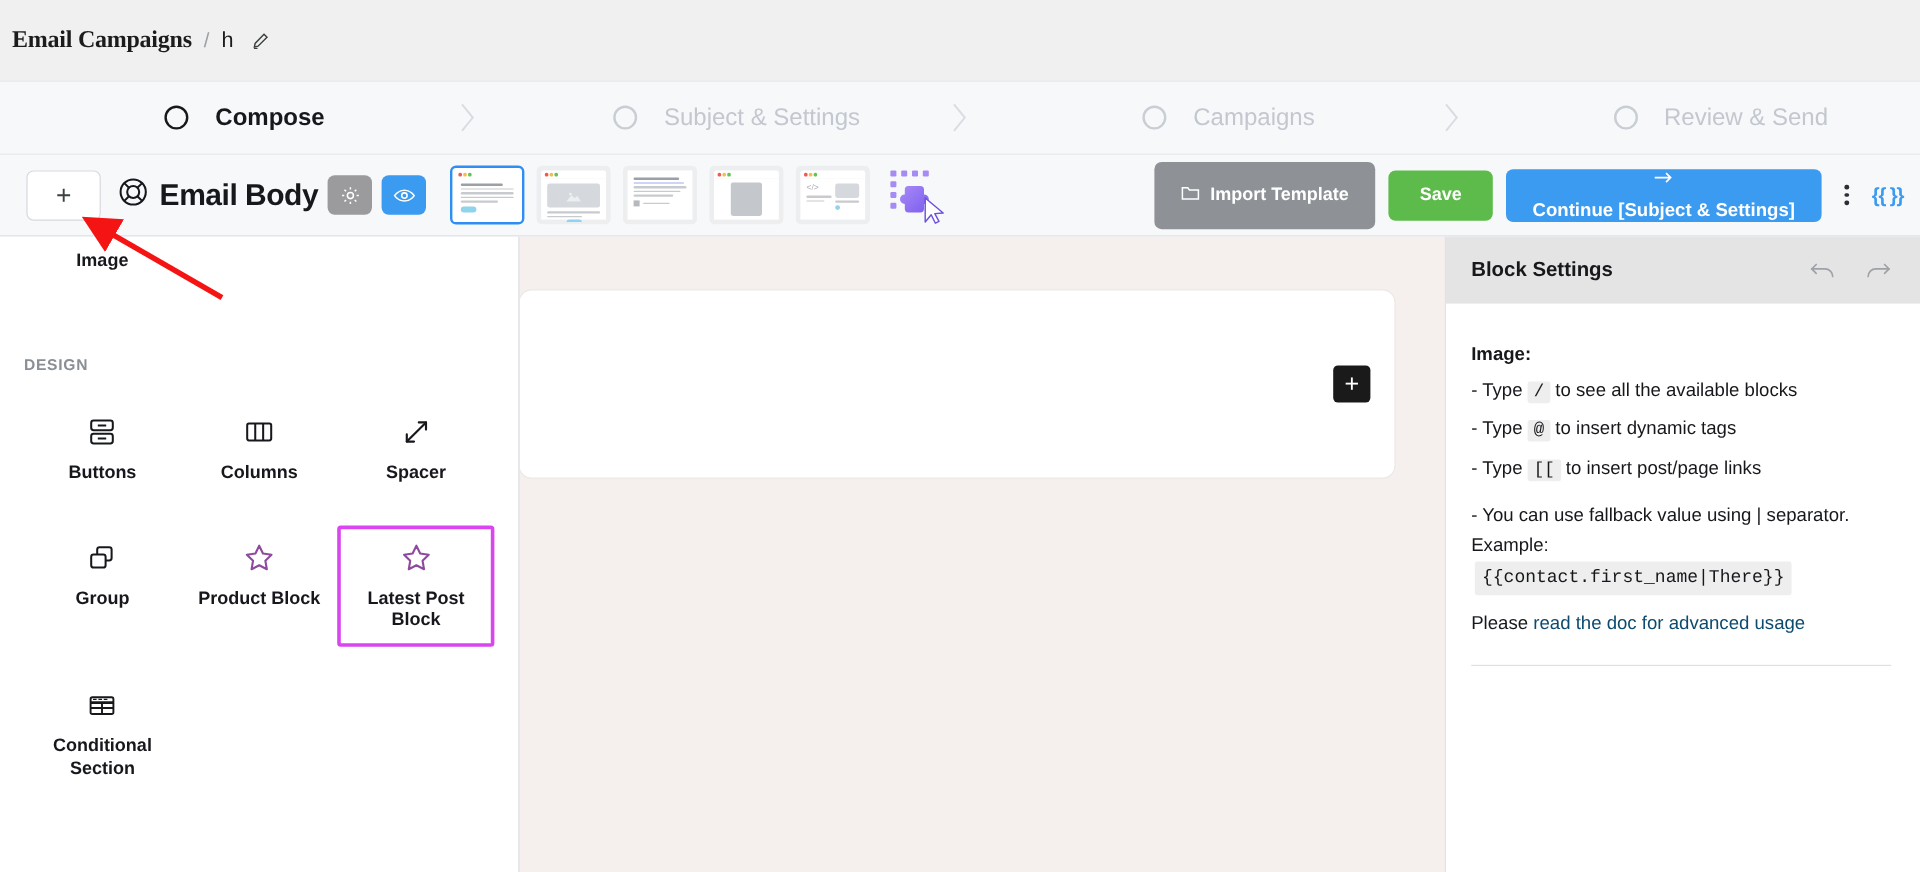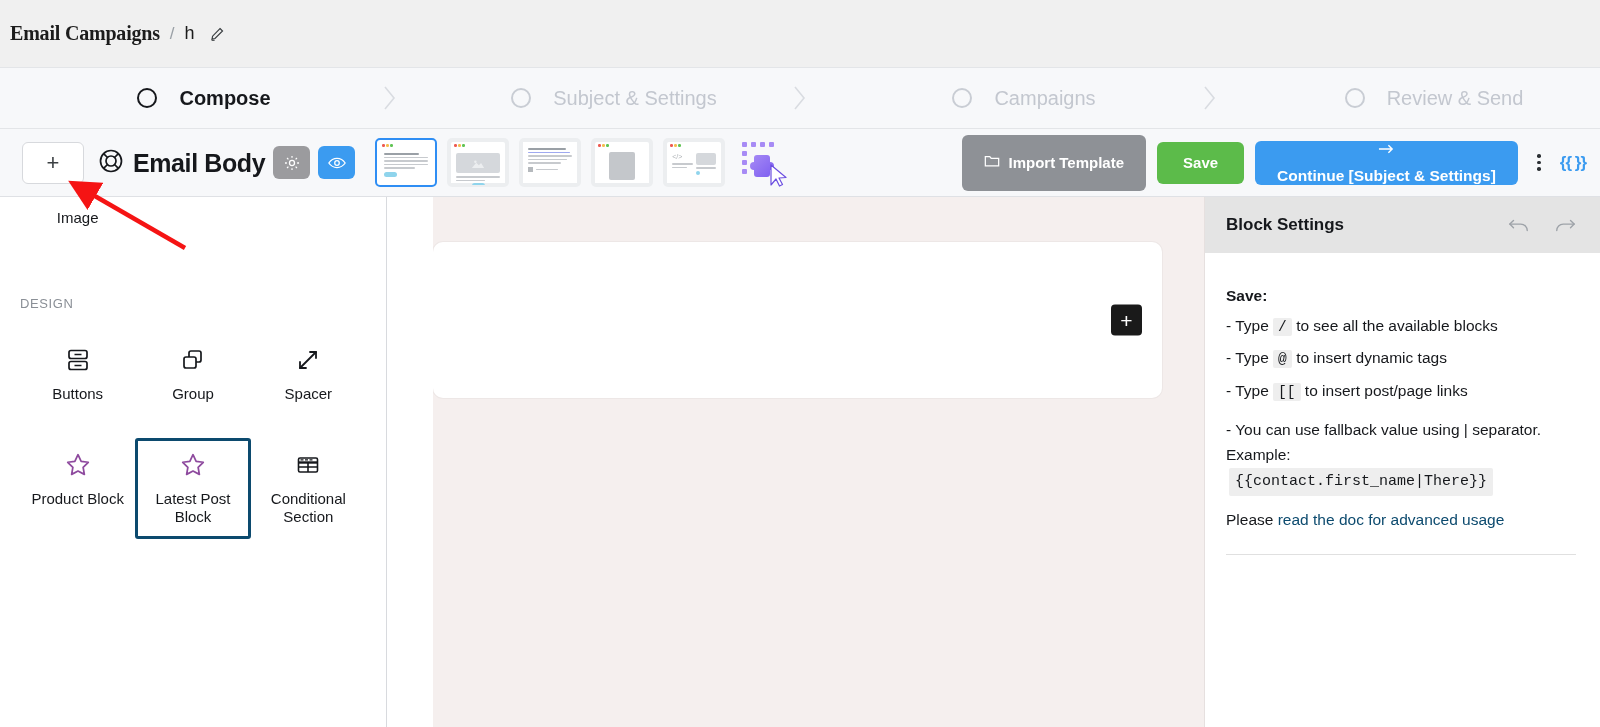--- a/index.html
+++ b/index.html
@@ -167,43 +167,44 @@
     position: relative;
     height: calc(727px - 67px - 62px - 68px);
     display: flex;
     background: #fff;
   }
 
   
   .blocks-panel {
     position: absolute;
     left: 0; top: 0;
-    width: 387px;
+    width: 433px;
     height: 100%;
     background: #fff;
     border-right: 1px solid #d8dade;
     z-index: 20;
     overflow: hidden;
     padding: 0 20px;
+    font-weight: bold;
   }
   .panel-first-row {
     display: grid; grid-template-columns: repeat(3, 1fr);
     padding-top: 8px;
   }
   .block-cell {
     display: flex; flex-direction: column; align-items: center;
     gap: 10px;
     padding: 12px 4px;
     cursor: pointer;
     border-radius: 3px;
   }
   .block-cell .bl-label {
     font-size: 15px; color: #16181c; text-align: center; line-height: 1.25;
   }
-  .block-cell.highlighted { border: 3px solid #0c4a6e; padding: 9px 1px; }
+  .block-cell.highlighted { border: 3px solid #d946ef; padding: 9px 1px; }
   .section-label {
     font-size: 13px; color: #8a8f96; letter-spacing: 0.6px;
     margin: 56px 0 4px 0;
   }
   .blocks-grid {
     display: grid; grid-template-columns: repeat(3, 1fr);
     margin-top: 22px;
     row-gap: 22px;
   }
   .bl-icon { height: 30px; display:flex; align-items:center; justify-content:center; }
@@ -509,21 +510,21 @@
         </span>
         <span>
           <svg width="22" height="16" viewBox="0 0 24 16" fill="none" stroke="currentColor" stroke-width="1.5" stroke-linecap="round">
               <path d="M18 3l4 4-4 4"></path>
               <path d="M22 7H10a7 7 0 0 0-7 7"></path>
             </svg>
         </span>
       </span>
     </div>
     <div class="sp-body">
-      <div class="tips-title">Save:</div>
+      <div class="tips-title">Image:</div>
       <div class="tip-line">
         <span>- Type</span>
         <span class="code">/</span>
         <span>to see all the available blocks</span>
       </div>
       <div class="tip-line">
         <span>- Type</span>
         <span class="code">@</span>
         <span>to insert dynamic tags</span>
       </div>
@@ -558,40 +559,49 @@
         <span class="bl-icon">
           <svg width="26" height="26" viewBox="0 0 26 26" fill="none" stroke="#16181c" stroke-width="1.7">
             <rect x="4" y="3.5" width="18" height="8" rx="2"></rect>
               <rect x="4" y="14.5" width="18" height="8" rx="2"></rect>
             <path d="M9.5 7.5h7M9.5 18.5h7"></path>
           </svg>
         </span>
         <span class="bl-label">Buttons</span>
       </div>
 
-
       <div class="block-cell">
         <span class="bl-icon">
           <svg width="26" height="26" viewBox="0 0 26 26" fill="none" stroke="#16181c" stroke-width="1.7">
-            <rect x="9" y="4" width="12" height="11" rx="2"></rect>
-              <rect x="4" y="10" width="12" height="11" rx="2" fill="#fff"></rect>
-          </svg>
-        </span>
-        <span class="bl-label">Group</span>
+            <rect x="3" y="6" width="20" height="14" rx="1.5"></rect>
+              <path d="M9.7 6v14M16.3 6v14"></path>
+          </svg>
+        </span>
+        <span class="bl-label">Columns</span>
       </div>
 
       <div class="block-cell">
         <span class="bl-icon">
           <svg width="26" height="26" viewBox="0 0 26 26" fill="none" stroke="#16181c" stroke-width="1.8" stroke-linecap="round">
             <path d="M21 5 5 21"></path>
               <path d="M21 5h-6M21 5v6"></path>
               <path d="M5 21h6M5 21v-6"></path>
           </svg>
         </span>
         <span class="bl-label">Spacer</span>
+      </div>
+
+      <div class="block-cell">
+        <span class="bl-icon">
+          <svg width="26" height="26" viewBox="0 0 26 26" fill="none" stroke="#16181c" stroke-width="1.7">
+            <rect x="9" y="4" width="12" height="11" rx="2"></rect>
+              <rect x="4" y="10" width="12" height="11" rx="2" fill="#fff"></rect>
+          </svg>
+        </span>
+        <span class="bl-label">Group</span>
       </div>
 
       <div class="block-cell">
         <span class="bl-icon">
           <svg width="28" height="28" viewBox="0 0 24 24" fill="none" stroke="#8e4a9e" stroke-width="1.5" stroke-linejoin="round">
             <path d="M12 3.2l2.7 5.6 6.1.85-4.4 4.3 1.05 6.1L12 17.2l-5.45 2.85L7.6 13.95 3.2 9.65l6.1-.85z"></path>
           </svg>
         </span>
         <span class="bl-label">Product Block</span>
       </div>

